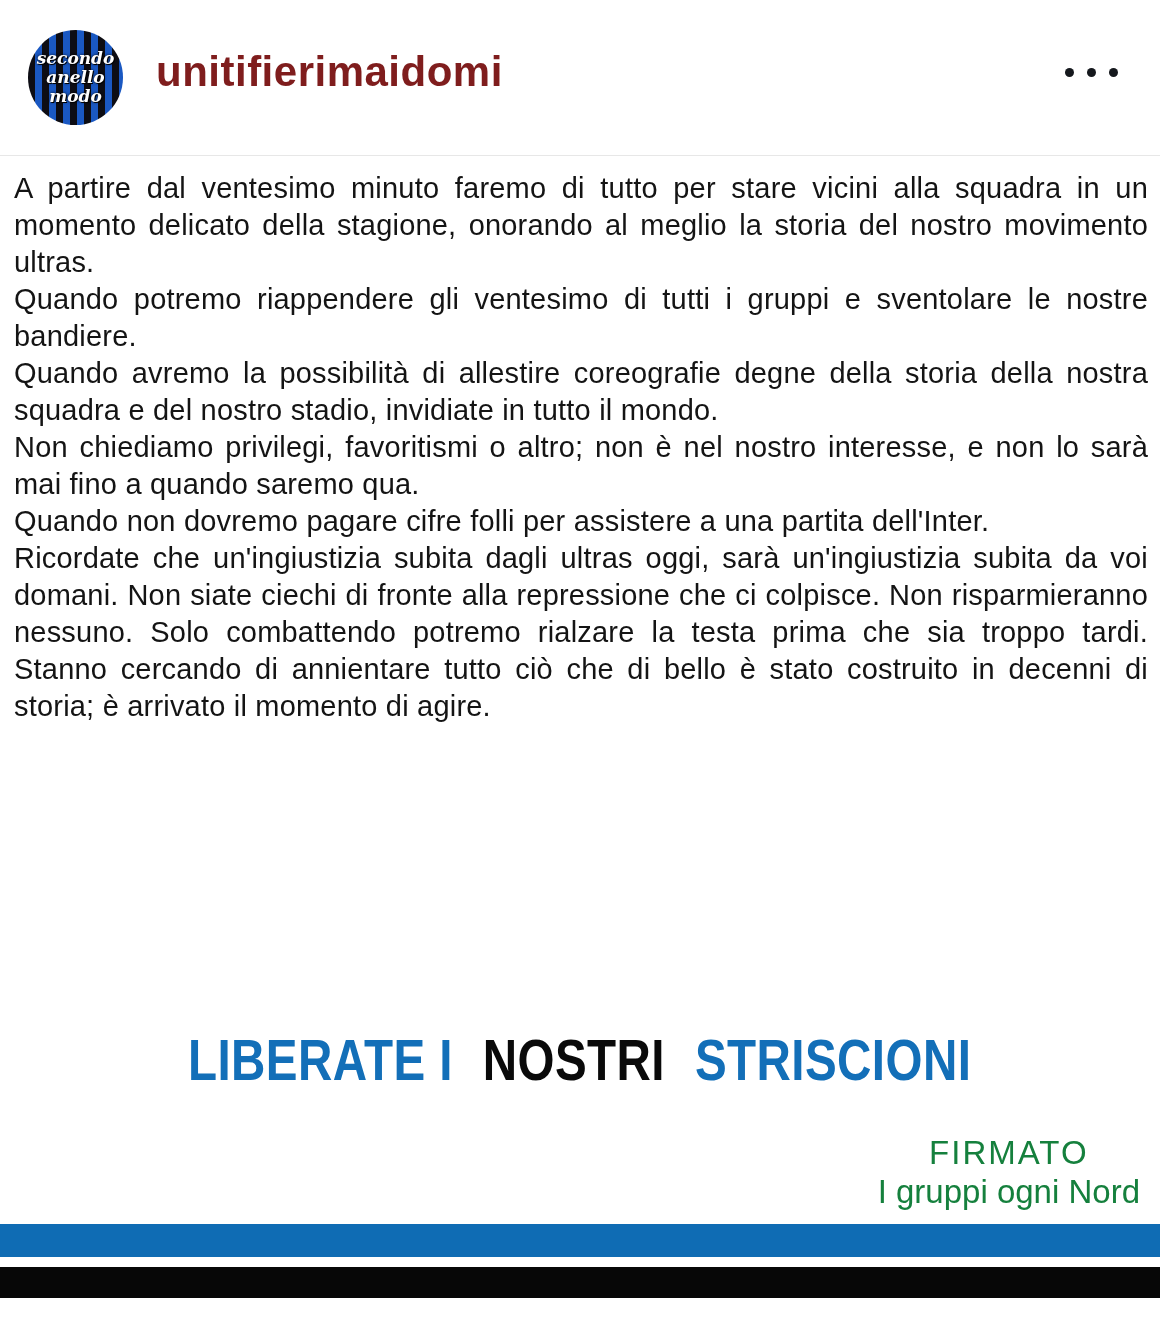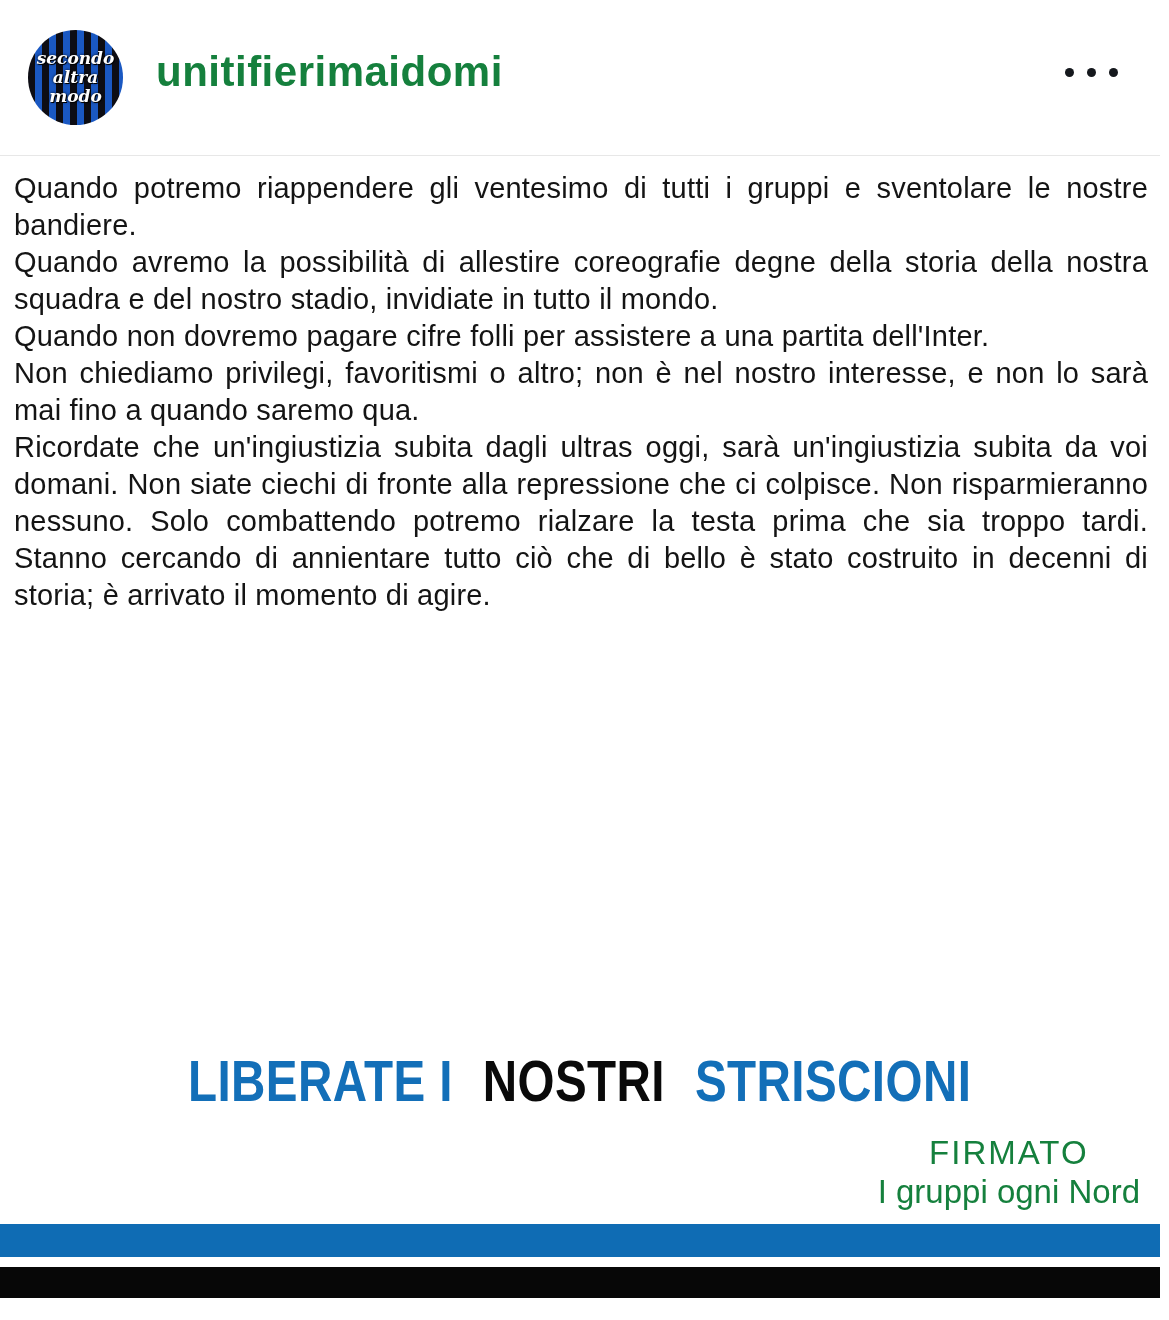--- a/index.html
+++ b/index.html
@@ -36,21 +36,21 @@
     line-height: 19px;
     text-shadow: 0 0 3px #000, 1px 1px 0 #000;
   }
 
   .username {
     position: absolute;
     left: 156px; top: 48px;
     font-size: 42px;
     font-weight: 700;
     letter-spacing: 0.5px;
-    color: #15803d;
+    color: #7f1d1d;
     cursor: pointer;
   }
 
   .menu-dots {
     position: absolute;
     right: 40px; top: 60px;
     display: flex; gap: 13px;
     padding: 8px 2px;
     cursor: pointer;
   }
@@ -73,21 +73,20 @@
     text-align: justify;
   }
   .statement p { margin: 0; }
 
   
   .headline {
     position: absolute;
     top: 1026px; left: 0; right: 0;
     text-align: center;
     white-space: nowrap;
-    margin-top: 21px;
   }
   .headline-inner {
     display: inline-block;
     transform: scaleX(0.82);
     transform-origin: center;
     font-size: 58px;
     font-weight: 800;
     letter-spacing: 0.5px;
   }
   .headline-inner span + span { margin-left: 20px; }
@@ -111,40 +110,41 @@
 </style>
 </head>
 <body>
 
 <div class="page">
 
   <div class="header">
 
     <div class="avatar">
       <span class="avatar-line">secondo</span>
-      <span class="avatar-line">altra</span>
+      <span class="avatar-line">anello</span>
       <span class="avatar-line">modo</span>
     </div>
 
     <div class="username">unitifierimaidomi</div>
 
     <div class="menu-dots">
       <span class="dot"></span>
       <span class="dot"></span>
       <span class="dot"></span>
     </div>
 
     <div class="header-divider"></div>
   </div>
 
   <div class="statement">
+    <p>A partire dal ventesimo minuto faremo di tutto per stare vicini alla squadra in un momento delicato della stagione, onorando al meglio la storia del nostro movimento ultras.</p>
     <p>Quando potremo riappendere gli ventesimo di tutti i gruppi e sventolare le nostre bandiere.</p>
     <p>Quando avremo la possibilità di allestire coreografie degne della storia della nostra squadra e del nostro stadio, invidiate in tutto il mondo.</p>
+    <p>Non chiediamo privilegi, favoritismi o altro; non è nel nostro interesse, e non lo sarà mai fino a quando saremo qua.</p>
     <p>Quando non dovremo pagare cifre folli per assistere a una partita dell'Inter.</p>
-    <p>Non chiediamo privilegi, favoritismi o altro; non è nel nostro interesse, e non lo sarà mai fino a quando saremo qua.</p>
     <p>Ricordate che un'ingiustizia subita dagli ultras oggi, sarà un'ingiustizia subita da voi domani. Non siate ciechi di fronte alla repressione che ci colpisce. Non risparmieranno nessuno. Solo combattendo potremo rialzare la testa prima che sia troppo tardi. Stanno cercando di annientare tutto ciò che di bello è stato costruito in decenni di storia; è arrivato il momento di agire.</p>
   </div>
 
   <div class="headline">
     <div class="headline-inner">
       <span class="hl-blue">LIBERATE I</span>
       <span class="hl-black">NOSTRI</span>
       <span class="hl-blue">STRISCIONI</span>
     </div>
   </div>

